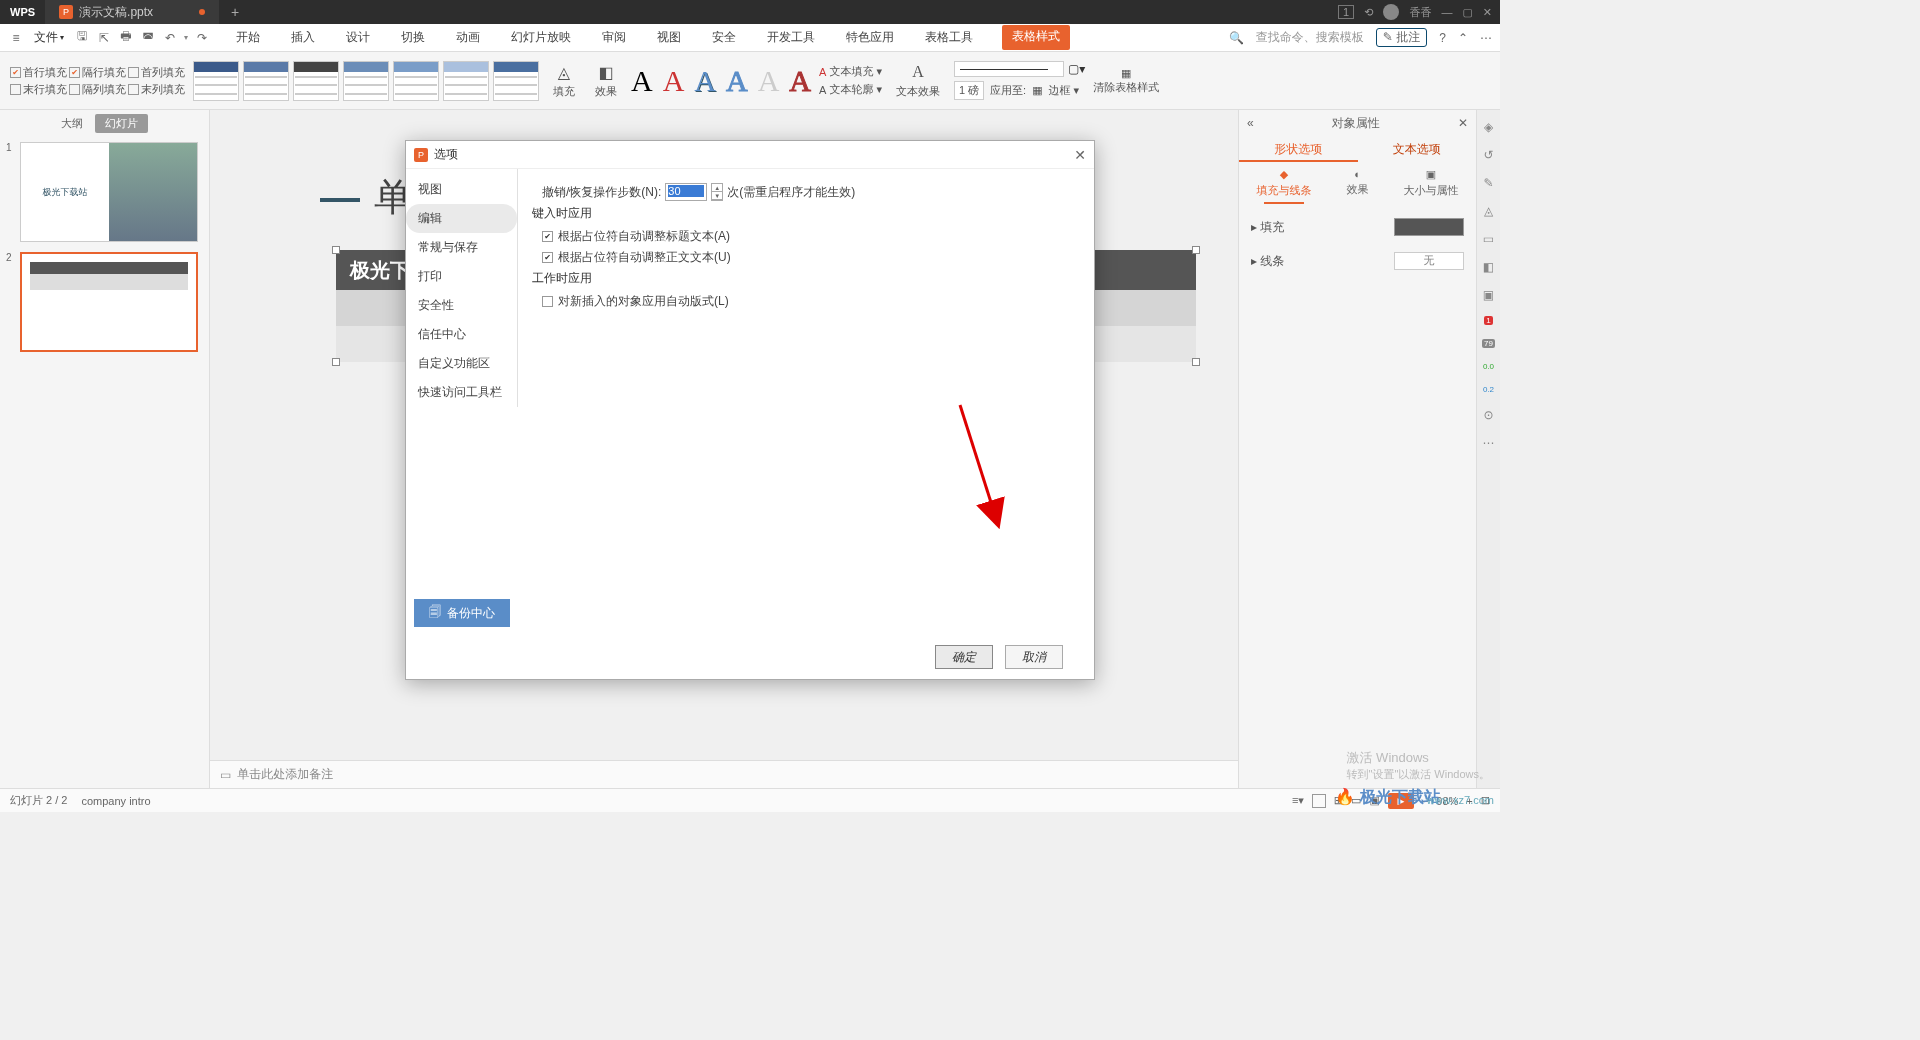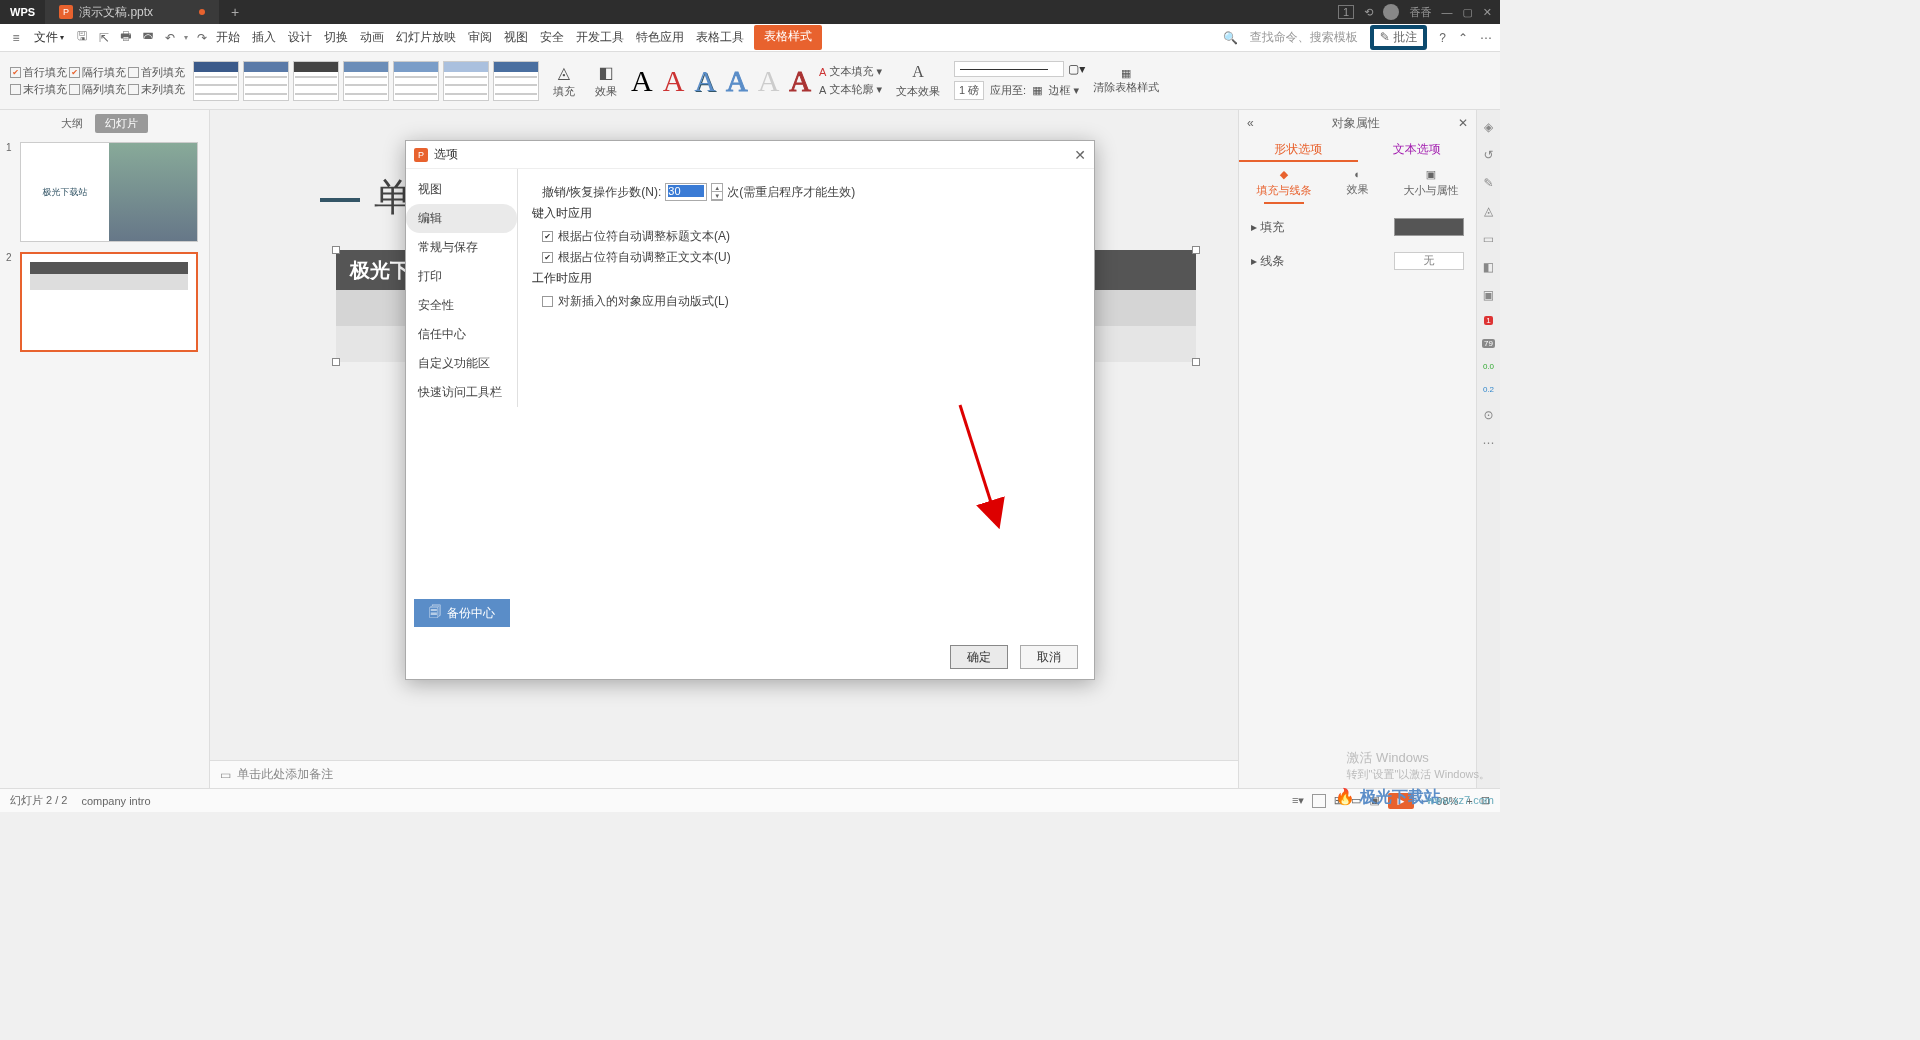--- a/index.html
+++ b/index.html
@@ -15,21 +15,21 @@
 .tab-plus { padding: 0 12px; color: #aaa; font-size: 14px; }
 .title-right { margin-left: auto; display: flex; align-items: center; gap: 10px; padding-right: 8px; color:#999;}
 .title-right span { font-size: 11px; }
 .user-avatar{width:16px;height:16px;border-radius:50%;background:#888;}
 
 
 .menu-bar { height: 28px; background: #fff; border-bottom: 1px solid #ddd; display: flex; align-items: center; padding: 0 8px; gap: 4px; }
 .menu-left{display:flex;align-items:center;gap:6px;}
 .menu-icon{width:16px;height:16px;display:flex;align-items:center;justify-content:center;color:#666;font-size:12px;}
 .file-btn{display:flex;align-items:center;gap:2px;padding:2px 4px;}
-.menu-tabs{display:flex;gap:8px;}
+.menu-tabs{display:flex;gap:27px;margin-left:20px;}
 .menu-tab{padding:4px 2px;color:#444;cursor:pointer;}
 .menu-tab.active{background:#e8622e;color:#fff;padding:3px 10px;border-radius:2px;}
 .menu-right{margin-left:auto;display:flex;align-items:center;gap:12px;color:#666;}
 .search-hint{color:#999;}
 
 
 .ribbon{height:58px;background:#f5f5f5;border-bottom:1px solid #ddd;display:flex;align-items:center;padding:0 10px;gap:8px;}
 .ribbon-group{display:flex;flex-direction:column;gap:2px;}
 .chk-row{display:flex;align-items:center;gap:2px;font-size:11px;color:#555;}
 .chk{width:11px;height:11px;border:1px solid #999;display:inline-flex;align-items:center;justify-content:center;font-size:8px;color:#e8622e;}
@@ -82,21 +82,21 @@
 .st-row{height:36px;background:#d5d5d5;}
 .st-row.alt{background:#e5e5e5;}
 .handle{width:8px;height:8px;background:#fff;border:1px solid #888;position:absolute;}
 
 .notes-bar{height:28px;border-top:1px solid #ddd;background:#fafafa;display:flex;align-items:center;padding:0 10px;color:#888;gap:6px;}
 
 
 .prop-panel{position:absolute;top:110px;right:24px;bottom:24px;width:238px;background:#f5f5f5;border-left:1px solid #ddd;}
 .prop-hdr{height:26px;display:flex;align-items:center;padding:0 8px;color:#666;justify-content:space-between;}
 .prop-tabs{display:flex;height:26px;}
-.prop-tab{flex:1;text-align:center;padding:5px 0;color:#a21caf;}
+.prop-tab{flex:1;text-align:center;padding:5px 0;color:#c2410c;}
 .prop-tab.active{color:#e8622e;border-bottom:2px solid #e8622e;}
 .prop-subtabs{display:flex;justify-content:space-around;padding:6px 0;font-size:11px;color:#666;}
 .prop-sub{display:flex;flex-direction:column;align-items:center;gap:2px;}
 .prop-sub.active{color:#e8622e;}
 .prop-sub.active:after{content:"";display:block;width:40px;height:2px;background:#e8622e;margin-top:2px;}
 .prop-row{display:flex;align-items:center;justify-content:space-between;padding:8px 12px;color:#555;}
 .prop-swatch{width:70px;height:18px;background:#555;border:1px solid #999;}
 .prop-sel{width:70px;height:18px;background:#fff;border:1px solid #ccc;text-align:center;font-size:11px;color:#888;}
 
 
@@ -120,21 +120,21 @@
 .backup-btn{margin:8px;height:28px;background:#5a8dc8;color:#fff;display:flex;align-items:center;justify-content:center;gap:6px;font-size:12px;}
 .dlg-content{flex:1;padding:10px 14px;font-size:12px;color:#444;}
 .sect-hdr{font-size:12px;color:#333;margin:4px 0 6px;}
 .field-row{display:flex;align-items:center;gap:4px;margin:4px 0;}
 .num-input{width:42px;height:18px;border:1px solid #aaa;padding:0 2px;}
 .num-input input{width:100%;border:none;background:#3a7bd5;color:#fff;font-size:11px;outline:none;}
 .spinner{width:12px;height:18px;border:1px solid #aaa;display:flex;flex-direction:column;}
 .spinner div{flex:1;display:flex;align-items:center;justify-content:center;font-size:6px;color:#666;border-bottom:1px solid #aaa;}
 .chk-line{display:flex;align-items:center;gap:5px;margin:4px 0 4px 10px;}
 .chk-line .chk.on{color:#333;}
-.dlg-footer{height:44px;display:flex;align-items:center;justify-content:flex-end;gap:12px;padding:0 16px;}
+.dlg-footer{height:44px;display:flex;align-items:center;justify-content:flex-end;gap:12px;padding:0 31px;font-style:italic;}
 .btn{min-width:58px;height:24px;border:1px solid #aaa;background:#f5f5f5;display:flex;align-items:center;justify-content:center;font-size:12px;cursor:pointer;}
 .btn.primary{border:1px solid #888;background:#eaeaea;}
 
 
 .arrow{position:absolute;pointer-events:none;}
 .arrow svg{overflow:visible;}
 
 .watermark{position:absolute;right:10px;bottom:30px;color:#bbb;font-size:13px;}
 .watermark2{position:absolute;right:6px;bottom:6px;font-size:11px;color:#6ab;}
 .logo-wm{position:absolute;right:60px;bottom:4px;font-size:16px;color:#5a8dc8;font-weight:bold;}
@@ -187,21 +187,21 @@
     <span class="menu-tab">视图</span>
     <span class="menu-tab">安全</span>
     <span class="menu-tab">开发工具</span>
     <span class="menu-tab">特色应用</span>
     <span class="menu-tab">表格工具</span>
     <span class="menu-tab active">表格样式</span>
   </div>
   <div class="menu-right">
     <span>🔍</span>
     <span class="search-hint">查找命令、搜索模板</span>
-    <span style="border:4px solid #0c4a6e;padding:0 6px;border-radius:3px;">✎ <span>批注</span></span>
+    <span style="border:1px solid #0c4a6e;padding:0 6px;border-radius:3px;">✎ <span>批注</span></span>
     <span>?</span>
     <span>⌃</span>
     <span>⋯</span>
   </div>
 </div>
 
 <div class="ribbon">
   <div class="ribbon-group">
     <div class="chk-row">
         <span class="chk">✔</span>

